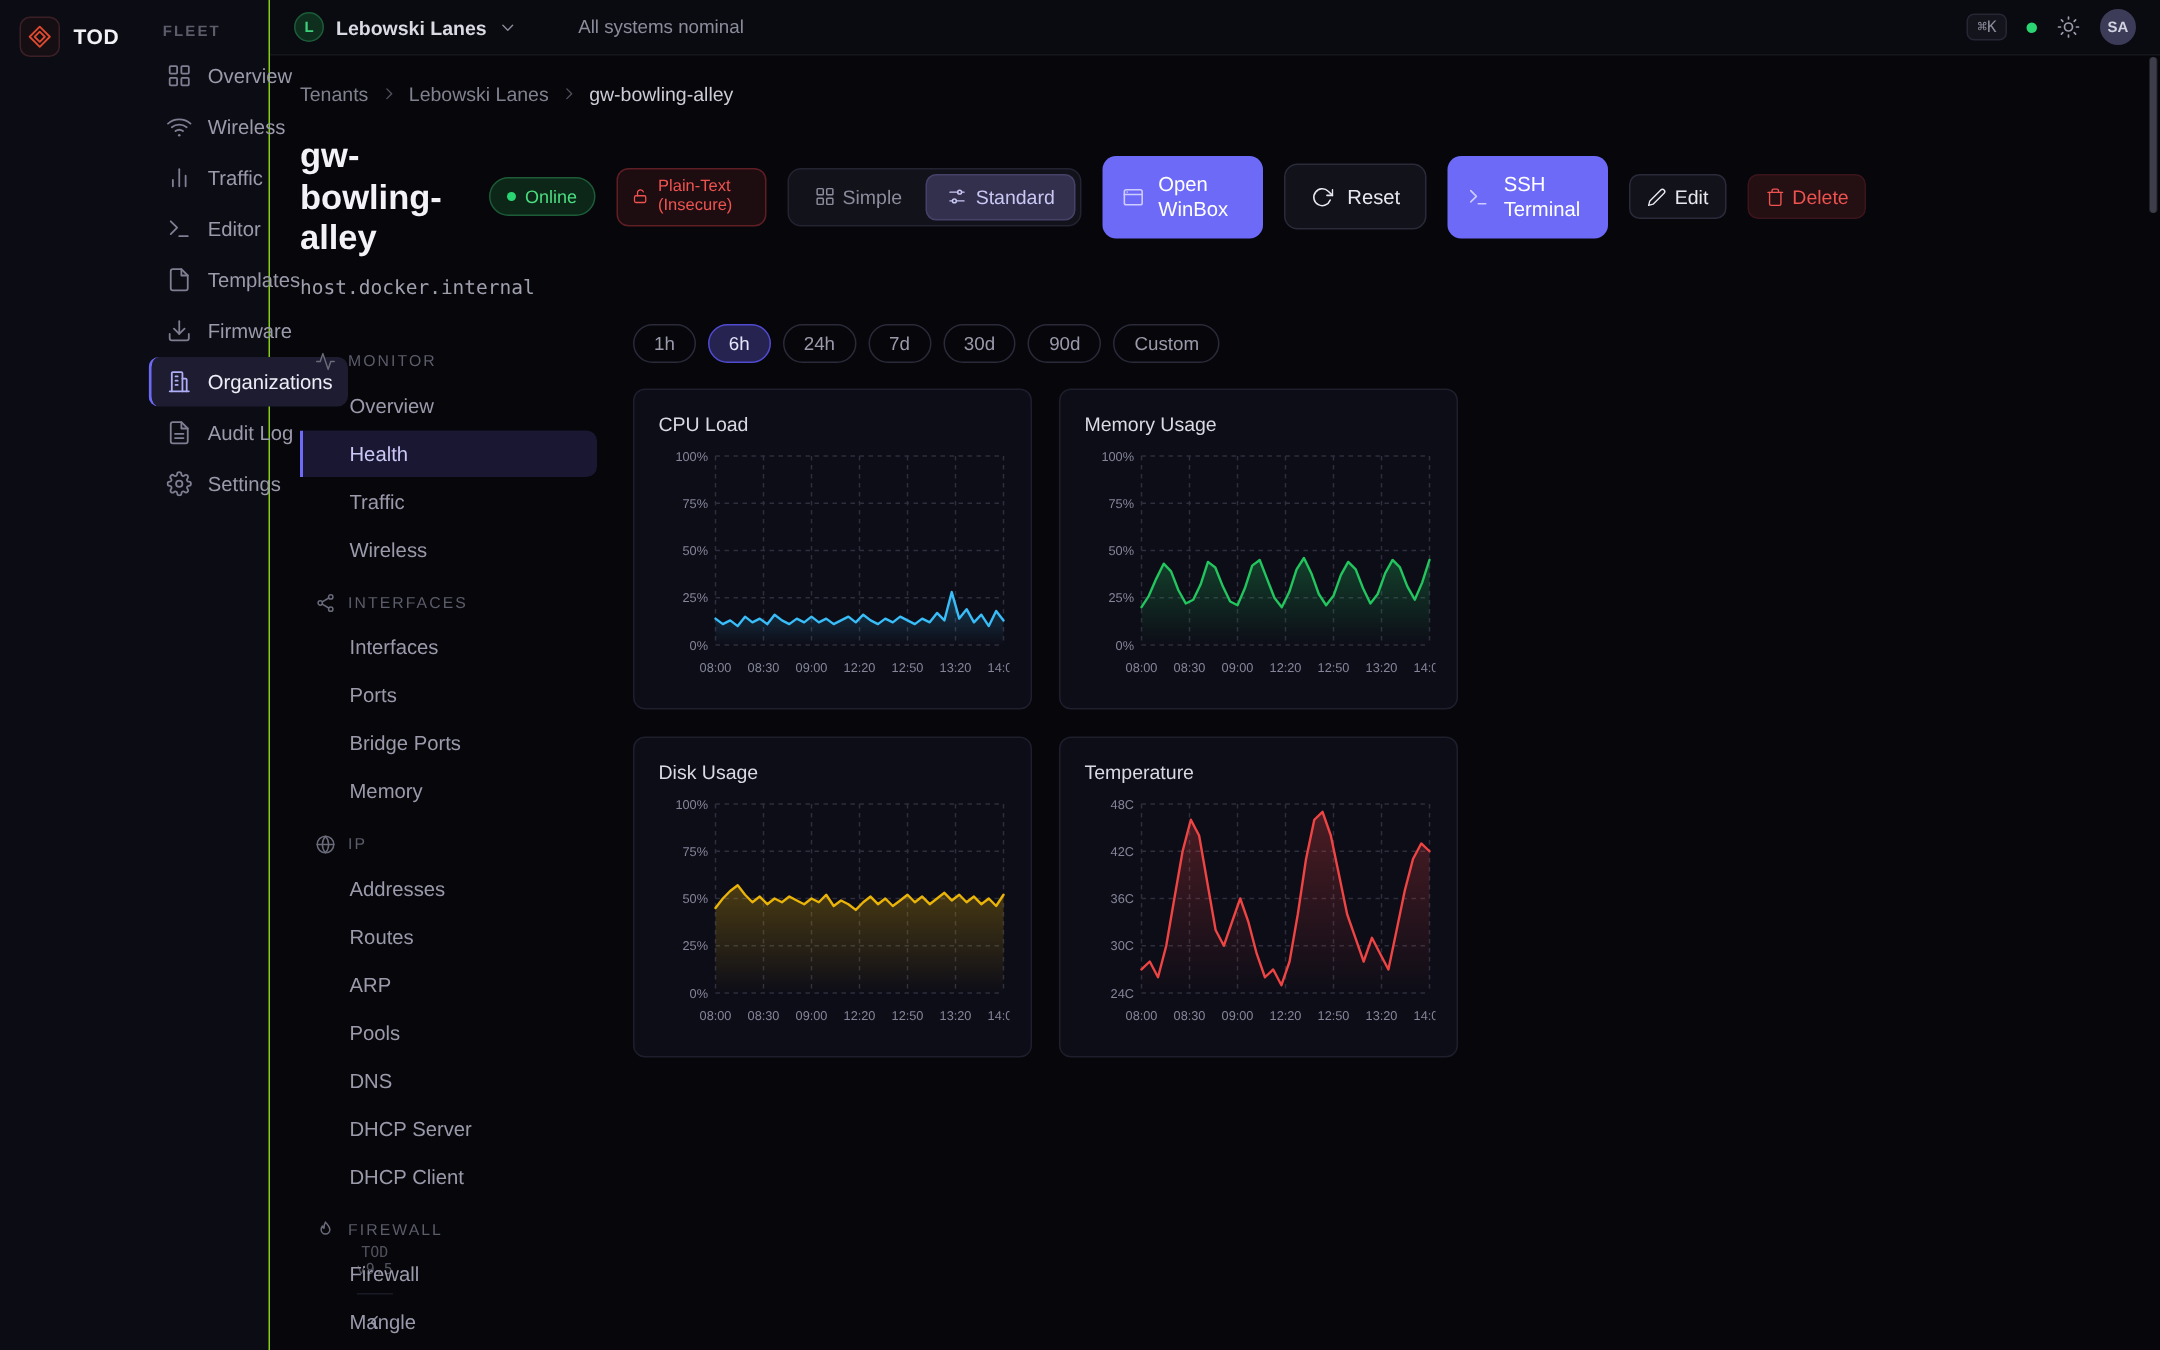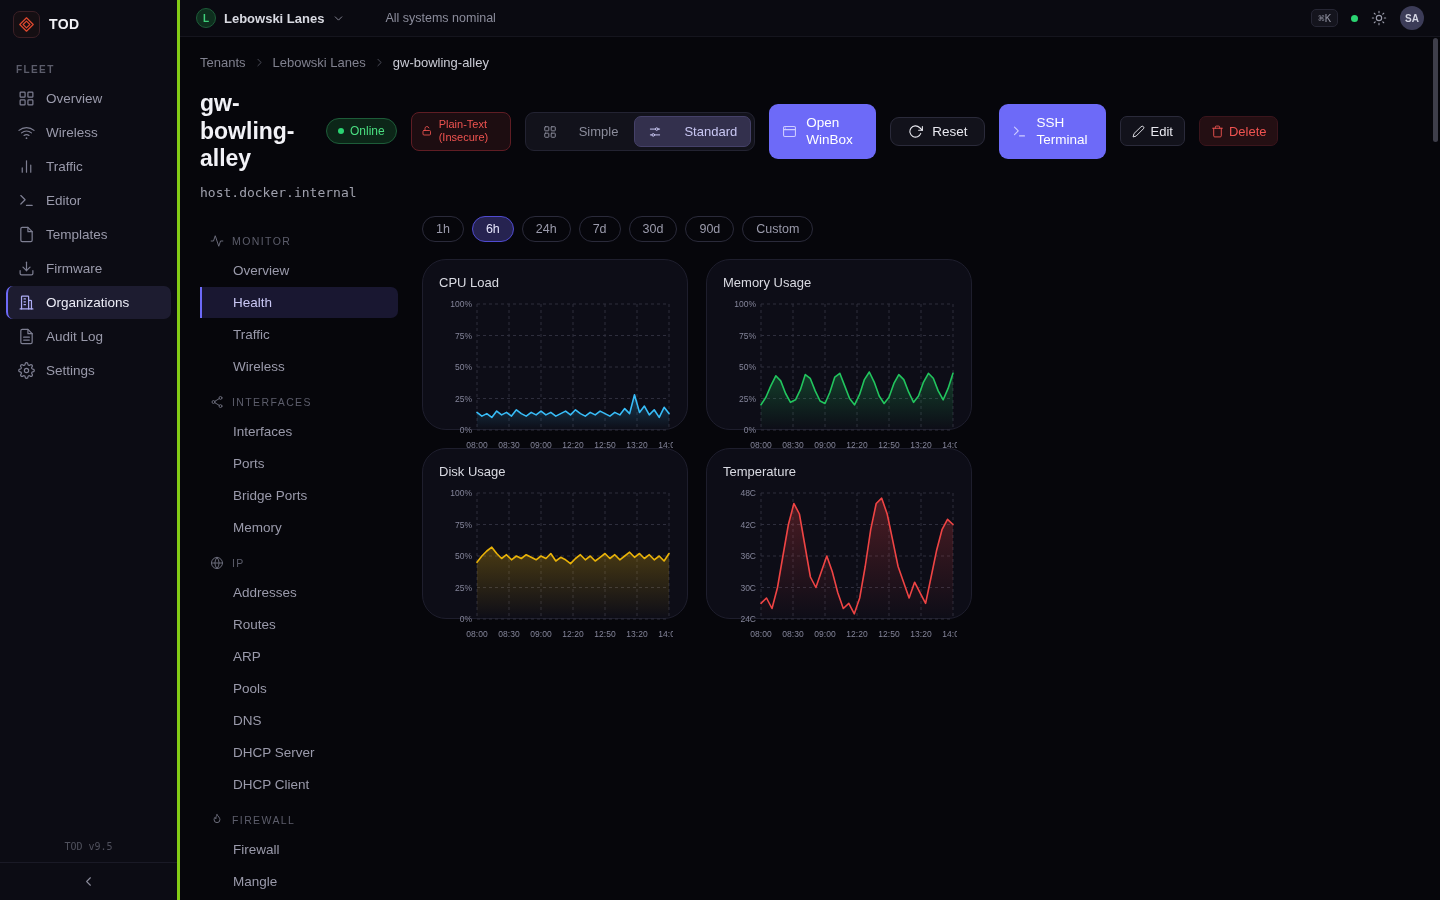--- a/index.html
+++ b/index.html
@@ -3,22 +3,22 @@
 <meta charset="utf-8">
 <style>
   *{box-sizing:border-box;margin:0;padding:0}
   html,body{width:1440px;height:900px;overflow:hidden;background:#06060b;color:#e7e7ee;
     font-family:"Liberation Sans",sans-serif;font-size:14px}
   .app{display:flex;width:1440px;height:900px}
   svg{display:block;width:100%;height:100%}
   .icon{display:inline-flex;flex:none}
 
   
-  .sidebar{width:180px;flex:0 0 180px;background:#0c0c14;border-right:3px solid #84cc16;
-    display:flex;flex-direction:column}
+  .sidebar{width:180px;flex:0 0 180px;background:#0c0c14;border-right:1px solid #84cc16;
+    display:flex;flex-direction:row}
   .logo-row{display:flex;align-items:center;gap:9px;padding:11px 13px;height:48px;cursor:pointer}
   .logo-box{width:27px;height:27px;border-radius:7px;background:#150f13;border:1px solid #3c2026;
     display:flex;align-items:center;justify-content:center;color:#e0492f;padding:4px}
   .logo-text{font-weight:700;font-size:14px;letter-spacing:.4px;color:#f2f2f6}
   .nav-heading{font-size:10px;letter-spacing:1.4px;color:#5c5d6b;padding:16px 16px 6px;font-weight:700}
   .nav-item{display:flex;align-items:center;gap:11px;padding:8px 10px;margin:1px 6px;border-radius:7px;
     color:#9a9aab;cursor:pointer;font-size:13.5px;border-left:2px solid transparent}
   .nav-item .icon{width:17px;height:17px;color:#7e7f92}
   .nav-item.active{background:#1d1c30;color:#ededf7;border-left:2px solid #6d6af8}
   .nav-item.active .icon{color:#aeadf5}
@@ -56,32 +56,32 @@
   .header{display:flex;align-items:center;gap:14px}
   .title{width:112px;font-size:23px;font-weight:700;line-height:1.2;color:#f2f2f7;flex:none}
   .badge-online{display:inline-flex;align-items:center;gap:6px;background:#0c2618;border:1px solid #1d5c39;
     color:#4ade80;font-size:12px;padding:5px 11px;border-radius:999px;flex:none}
   .badge-online .dot{width:6px;height:6px;border-radius:50%;background:#2bd472}
   .badge-insecure{display:flex;align-items:center;gap:6px;border:1px solid #5f1d24;background:#1d0d11;
     color:#ef5350;font-size:11px;padding:5px 9px;border-radius:8px;line-height:1.25;flex:none;cursor:default}
   .badge-insecure .icon{width:12px;height:12px}
   .badge-insecure span{width:62px;}
   .segmented{display:flex;background:#12121b;border:1px solid #232332;border-radius:9px;padding:3px;gap:2px;flex:none}
-  .segment{display:flex;align-items:flex-end;gap:22px;padding:7px 13px;border-radius:7px;color:#8b8c9b;
+  .segment{display:flex;align-items:center;gap:5px;padding:7px 13px;border-radius:7px;color:#8b8c9b;
     font-size:13px;cursor:pointer;border:1px solid transparent}
   .segment .icon{width:14px;height:14px}
   .segment.active{background:#33304d;color:#c9c7f3;border:1px solid #454169}
 
   .btn{display:flex;align-items:center;gap:9px;border-radius:9px;cursor:pointer;font-size:13.5px;border:none;
     font-family:"Liberation Sans",sans-serif}
   .btn .icon{width:15px;height:15px}
   .btn-primary{background:#6d6af8;color:#fff;padding:0 13px;height:55px;width:107px;font-weight:500;
     line-height:1.3;text-align:left}
   .btn-primary .icon{color:#cfcdff}
-  .btn-plain{background:#12121b;border:1px solid #2a2a3a;color:#e8e8ef;height:29px;padding:0 17px;font-weight:500}
+  .btn-plain{background:#12121b;border:1px solid #2a2a3a;color:#e8e8ef;height:44px;padding:0 17px;font-weight:500}
   .btn-small{height:30px;padding:0 11px;font-size:13px;border-radius:7px;gap:5px}
   .btn-small .icon{width:13px;height:13px}
   .btn-edit{background:#12121b;border:1px solid #2a2a3a;color:#e8e8ef}
   .btn-delete{background:#240f13;border:1px solid #3b151c;color:#ef5350}
 
   .host{font-family:"DejaVu Sans Mono",monospace;font-size:13px;color:#9fa0ad;margin-top:12px}
 
   .content{display:flex;margin-top:10px}
   .subnav{width:198px;flex:0 0 198px;padding-top:12px}
   .subnav-head{display:flex;align-items:center;gap:8px;color:#5c5d6b;font-size:10.5px;letter-spacing:1.4px;
@@ -90,21 +90,21 @@
   .subnav-item{padding:8px 12px 8px 31px;color:#9a9aab;font-size:13.5px;margin:1px 0;cursor:pointer;
     border-left:2px solid transparent;border-radius:0 7px 7px 0}
   .subnav-item.active{background:#191731;border-left:2px solid #6d6af8;color:#c9c7f4}
 
   .charts{flex:1;padding:6px 0 0 24px}
   .pills{display:flex;gap:8px;margin-bottom:17px}
   .pill{border:1px solid #2a2a3a;border-radius:999px;color:#9a9aab;font-size:12.5px;padding:5px 13px;
     cursor:pointer;background:transparent;font-family:"Liberation Sans",sans-serif}
   .pill.active{background:#262350;border-color:#504bd1;color:#e5e5fb}
   .charts-grid{display:grid;grid-template-columns:266px 266px;gap:18px 18px}
-  .chart-card{background:#0d0d17;border:1px solid #1e1e2d;border-radius:24px;padding:15px 16px 6px;height:171px}
+  .chart-card{background:#0d0d17;border:1px solid #1e1e2d;border-radius:8px;padding:15px 16px 6px;height:214px}
   .chart-title{font-size:13px;color:#d9dae2;font-weight:500;margin-bottom:6px}
 
   .scroll-thumb{position:fixed;top:38px;right:2px;width:5px;height:104px;background:#3e3e4a;border-radius:3px}
 </style>
 </head>
 <body>
 
 <div class="app">
 
   <aside class="sidebar">

